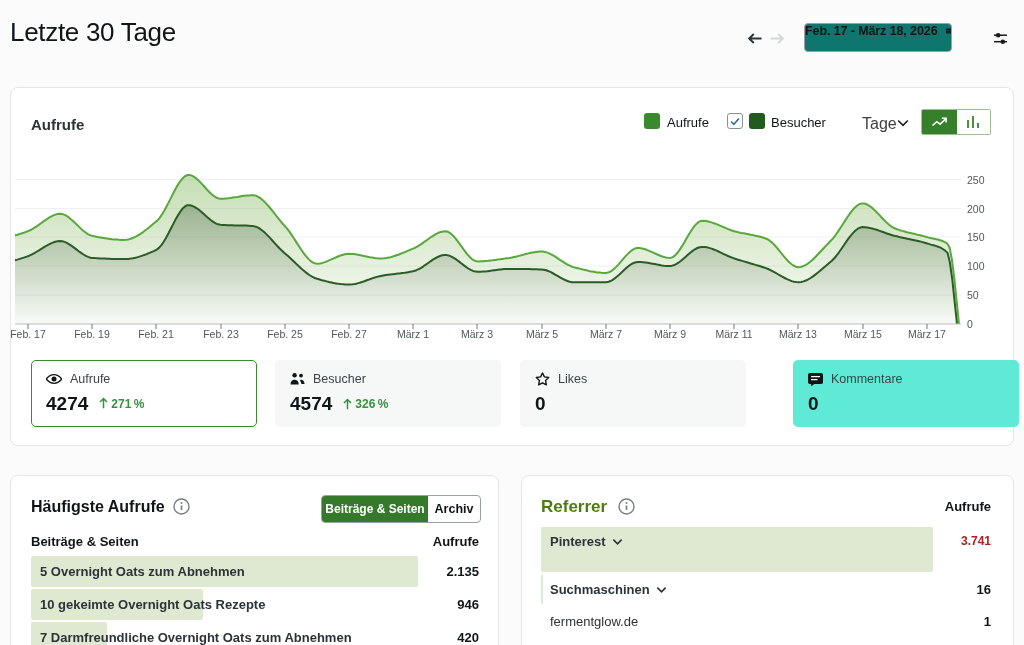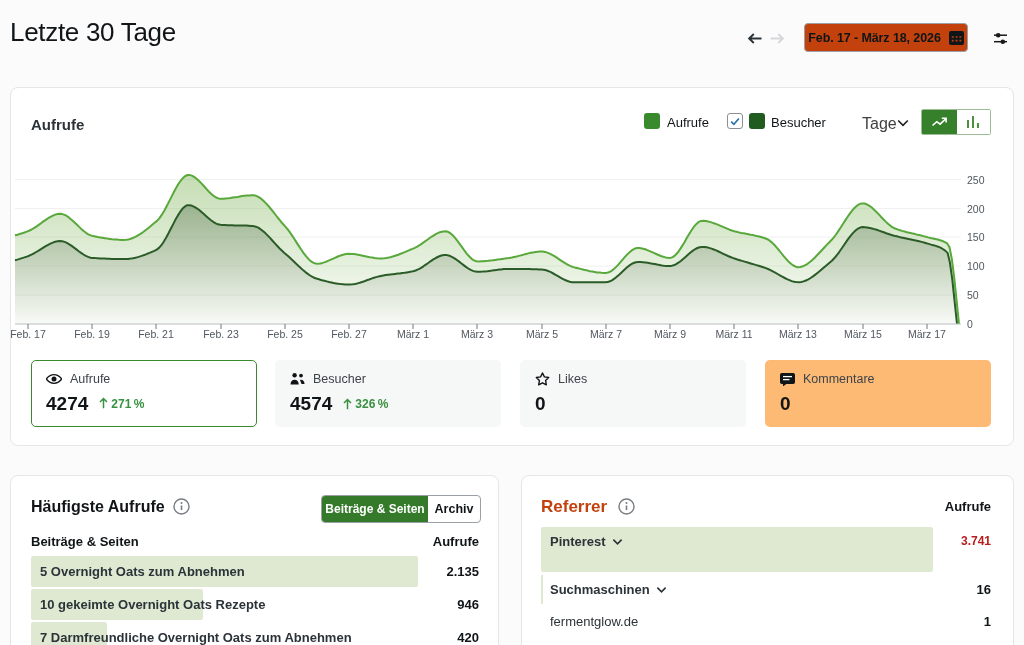--- a/index.html
+++ b/index.html
@@ -8,21 +8,21 @@
 </style></head>
 <body>
 <div class="abs" style="left:10px;top:17px;font-size:26px;font-weight:500;color:#101517;letter-spacing:-0.3px">Letzte 30 Tage</div>
 
 <svg class="abs" style="left:748px;top:33px" width="14" height="11" viewBox="0 0 14 11">
     <path d="M13.5 5.5H1.2M5.8 1L1.2 5.5 5.8 10" fill="none" stroke="#2c3338" stroke-width="1.9"></path>
   </svg>
 <svg class="abs" style="left:770px;top:33px" width="14" height="11" viewBox="0 0 14 11">
     <path d="M.5 5.5h12.3M8.2 1l4.6 4.5L8.2 10" fill="none" stroke="#d5d7d9" stroke-width="1.9"></path>
   </svg>
-<div class="abs" style="left:804px;top:23px;width:164px;height:29px;border:1px solid #9aa0a5;border-radius:4px;background:#c2410c;display:flex;align-items:center;justify-content:center;gap:8px">
+<div class="abs" style="left:804px;top:23px;width:148px;height:29px;border:1px solid #9aa0a5;border-radius:4px;background:#0f766e;display:flex;justify-content:center;gap:8px">
   <span style="font-size:12.5px;font-weight:700;color:#101517;letter-spacing:-0.1px;white-space:nowrap">Feb. 17 - März 18, 2026</span>
   <svg width="15" height="14" viewBox="0 0 15 14">
       <path d="M2 0h11a2 2 0 012 2v10a2 2 0 01-2 2H2a2 2 0 01-2-2V2a2 2 0 012-2zm.8 5.2h1.9v1.6H2.8zm3.8 0h1.9v1.6H6.6zm3.8 0h1.9v1.6h-1.9zM2.8 8.8h1.9v1.6H2.8zm3.8 0h1.9v1.6H6.6zm3.8 0h1.9v1.6h-1.9z" fill="#101517" fill-rule="evenodd"></path>
     </svg>
 </div>
 <svg class="abs" style="left:994px;top:32px" width="13" height="13" viewBox="0 0 13 13">
     <g stroke="#1a1a1a" stroke-width="1.5">
       <line x1="0" y1="3.2" x2="13" y2="3.2"></line>
       <line x1="0" y1="9.7" x2="13" y2="9.7"></line>
     </g>
@@ -156,21 +156,21 @@
     <div style="display:flex;align-items:center;gap:8px">
       <svg width="15" height="14" viewBox="0 0 15 14">
           <path d="M7.5 1l1.9 3.9 4.3.6-3.1 3 .7 4.3-3.8-2-3.8 2 .7-4.3-3.1-3 4.3-.6z" fill="none" stroke="#101517" stroke-width="1.4" stroke-linejoin="round"></path>
         </svg>
       <span style="font-size:12.5px;color:#3c434a">Likes</span>
     </div>
     <div style="margin-top:7px">
       <span style="font-size:19px;font-weight:700;color:#101517">0</span>
     </div>
   </div>
-  <div class="abs" style="left:754px;top:272px;width:226px;height:67px;background:#fdba74;border-radius:5px;padding:12px 15px">
+  <div class="abs" style="left:782px;top:272px;width:226px;height:67px;background:#5eead4;border-radius:5px;padding:12px 15px">
     <div style="display:flex;align-items:center;gap:8px">
       <svg width="15" height="13" viewBox="0 0 15 13">
           <path d="M1.8 0h11.4A1.8 1.8 0 0115 1.8v7.4a1.8 1.8 0 01-1.8 1.8H6.3L3 13.5V11H1.8A1.8 1.8 0 010 9.2V1.8A1.8 1.8 0 011.8 0z" fill="#101517"></path>
           <line x1="3" y1="3.6" x2="12" y2="3.6" stroke="#fff" stroke-width="1.3"></line>
           <line x1="3" y1="6.6" x2="9.5" y2="6.6" stroke="#fff" stroke-width="1.3"></line>
         </svg>
       <span style="font-size:12.5px;color:#3c434a">Kommentare</span>
     </div>
     <div style="margin-top:7px">
       <span style="font-size:19px;font-weight:700;color:#101517">0</span>
@@ -206,21 +206,21 @@
     </div>
     <div style="position:relative;height:31px;margin-bottom:2px">
       <div style="position:absolute;left:0;top:0;bottom:0;width:76px;background:#dfe9d2;border-radius:2px"></div>
       <div style="position:absolute;left:9px;top:0;line-height:31px;font-size:13px;font-weight:600;color:#2c3338">7 Darmfreundliche Overnight Oats zum Abnehmen</div>
       <div style="position:absolute;right:0;top:0;line-height:31px;font-size:13px;font-weight:700;color:#101517">420</div>
     </div>
   </div>
 </div>
 
 <div class="card" style="left:521px;top:475px;width:493px;height:230px">
-  <div class="abs" style="left:19px;top:21px;font-size:17px;font-weight:700;color:#c2410c">Referrer</div>
+  <div class="abs" style="left:19px;top:21px;font-size:17px;font-weight:700;color:#4d7c0f">Referrer</div>
   <svg class="abs" style="left:96px;top:22px" width="17" height="17" viewBox="0 0 17 17">
       <circle cx="8.5" cy="8.5" r="7.5" fill="none" stroke="#787c82" stroke-width="1.4"></circle>
       <line x1="8.5" y1="7.5" x2="8.5" y2="12" stroke="#787c82" stroke-width="1.6"></line>
       <circle cx="8.5" cy="4.9" r="1" fill="#787c82"></circle>
     </svg>
   <div class="abs" style="right:22px;top:23px;font-size:13px;font-weight:700;color:#101517">Aufrufe</div>
   <div class="abs" style="left:19px;top:51px;right:22px">
     <div style="position:relative;height:45px;margin-bottom:3px">
       <div style="position:absolute;left:0;top:0;bottom:0;width:392px;background:#dfe9d2;border-radius:2px"></div>
       <div style="position:absolute;left:9px;top:0;line-height:29px;font-size:13px;font-weight:600;color:#2c3338">Pinterest <svg width="11" height="8" viewBox="0 0 12 8" style="margin-left:3px">

